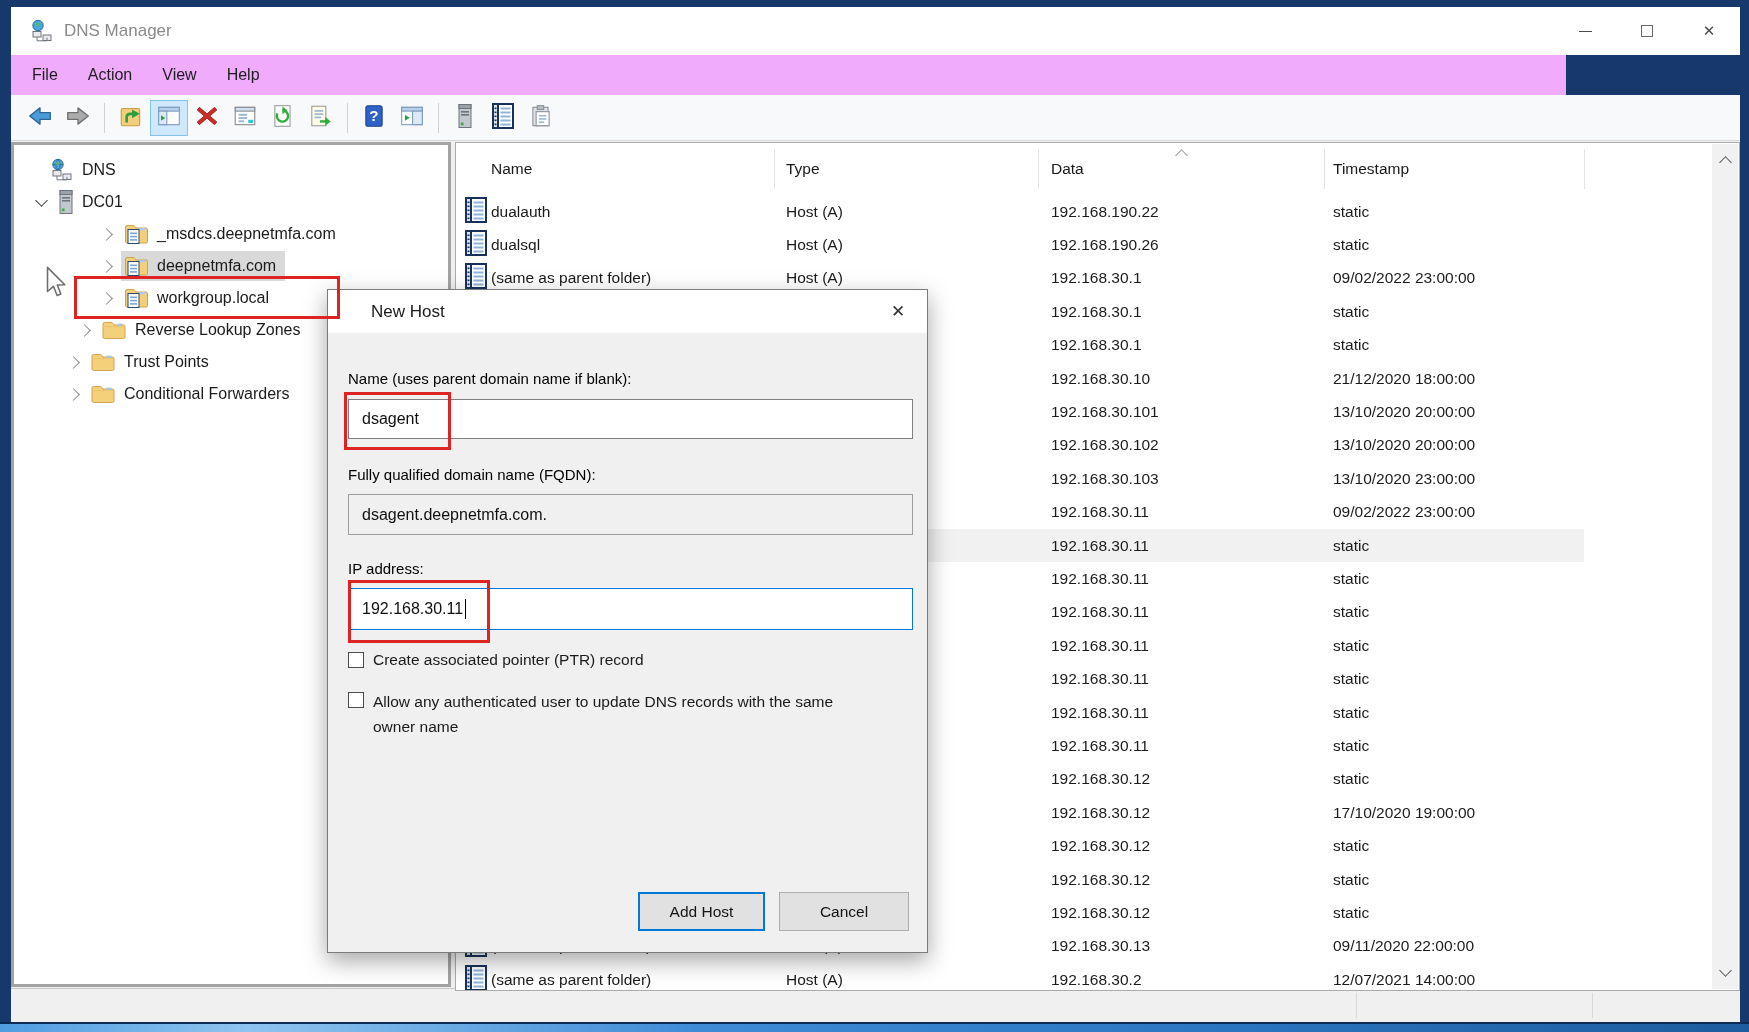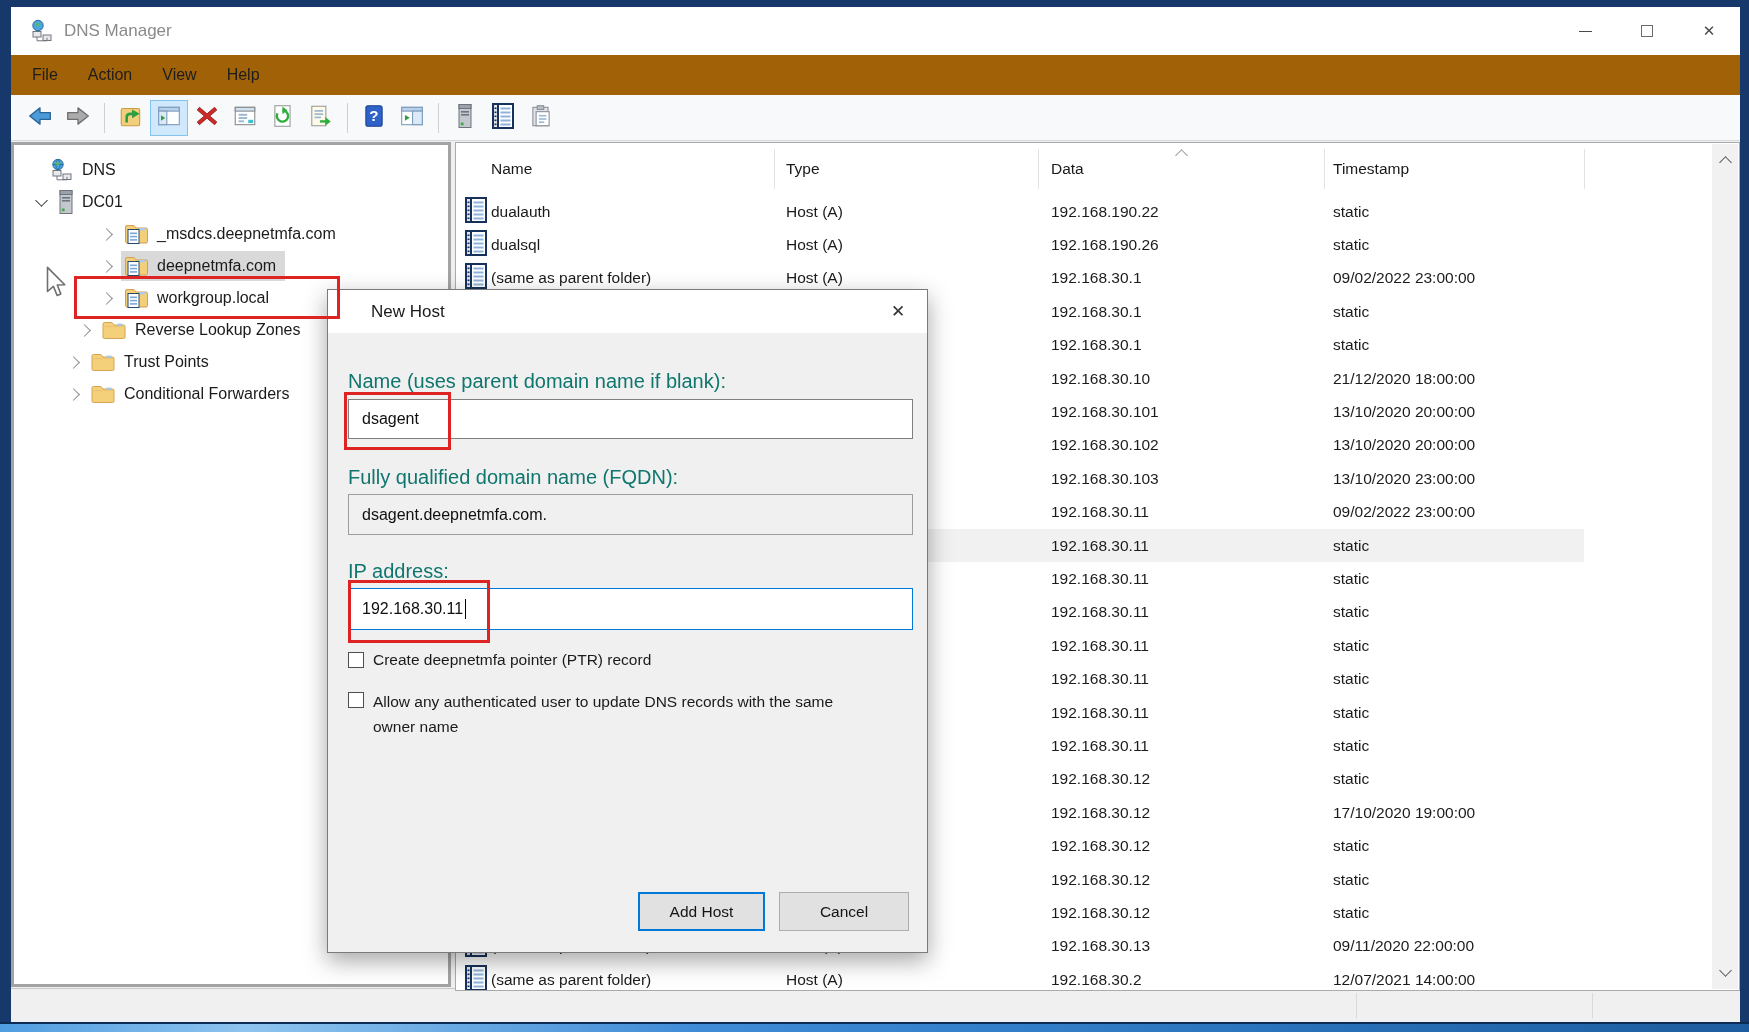--- a/index.html
+++ b/index.html
@@ -12,21 +12,21 @@
   .abs{position:absolute;}
   
   .titlebar{left:11px;top:7px;width:1729px;height:48px;background:#fff;display:flex;align-items:center;}
   .app-icon{margin-left:19px;width:24px;height:24px;}
   .title-text{color:#8a8a8a;font-size:17px;margin-left:10px;}
   .win-controls{margin-left:auto;display:flex;height:100%;}
   .wc{width:62px;height:100%;display:flex;align-items:center;justify-content:center;color:#4a4a4a;font-size:15px;}
   .glyph-min{display:inline-block;width:13px;border-top:1px solid #4a4a4a;}
   .glyph-max{display:inline-block;width:12px;height:12px;border:1px solid #6a6a6a;box-sizing:border-box;}
 
-  .menubar{left:11px;top:55px;width:1729px;height:40px;background:#a16207;display:flex;align-items:center;padding-left:6px;box-sizing:border-box;}
+  .menubar{left:11px;top:55px;width:1555px;height:40px;background:#f0abfc;display:flex;align-items:center;padding-left:6px;box-sizing:border-box;}
   .menu-item{font-size:16px;color:#1d1d1d;padding:0 15px;cursor:default;}
 
   .toolbar{left:11px;top:95px;width:1729px;height:46px;background:#f8f9fa;border-bottom:1px solid #d7d7d7;box-sizing:border-box;display:flex;align-items:center;padding-left:10px;}
   .tb-btn{width:38px;height:36px;display:flex;align-items:center;justify-content:center;border:1px solid transparent;box-sizing:border-box;}
   .tb-btn.pressed{background:#cfe8fb;border-color:#84c3ec;}
   .tb-sep{width:1px;height:30px;background:#d0d0d0;margin:0 7px;}
 
   .workspace{left:11px;top:141px;width:1729px;height:847px;background:#f0f0f0;}
 
   
@@ -63,21 +63,21 @@
   .taskbar{left:0;top:1022px;width:1749px;height:10px;
     background:linear-gradient(90deg,#4f9ce0 0%,#8ec4ef 14%,#3f8bd6 40%,#2a74bd 72%,#1d5c9e 100%);
     border-top:2px solid #0c2c55;box-sizing:border-box;}
 
   
   .dialog{left:327px;top:289px;width:601px;height:664px;background:#f0f0f0;border:1px solid #7a7a7a;
     box-shadow:0 8px 22px rgba(0,0,0,.35);box-sizing:border-box;z-index:30;}
   .dlg-titlebar{position:absolute;left:0;top:0;right:0;height:43px;background:#fff;display:flex;align-items:center;padding-left:24px;}
   .dlg-title{font-size:17px;color:#1a1a1a;margin-left:19px;}
   .dlg-close{position:absolute;right:8px;top:6px;width:42px;height:30px;display:flex;align-items:center;justify-content:center;font-size:17px;color:#333;}
-  .dlg-label{position:absolute;left:20px;font-size:20px;color:#0f766e;white-space:nowrap;text-align:right;}
+  .dlg-label{position:absolute;left:20px;font-size:15px;color:#000000;white-space:nowrap;text-align:right;}
   .fld{position:absolute;left:20px;width:565px;box-sizing:border-box;display:flex;align-items:center;padding-left:13px;font-size:16px;color:#101010;}
   .fld-name{top:109px;height:40px;background:#fff;border:1px solid #7f7f7f;}
   .fld-fqdn{top:204px;height:41px;background:#f0f0f0;border:1px solid #9d9d9d;}
   .fld-ip{top:298px;height:42px;background:#fff;border:1px solid #0078d7;}
   .caret{display:inline-block;width:1px;height:20px;background:#000;margin-left:2px;}
   .cb-row{position:absolute;left:20px;display:flex;align-items:flex-start;font-size:15.5px;color:#1a1a1a;}
   .cb-box{width:16px;height:16px;min-width:16px;background:#fff;border:1px solid #4d4d4d;box-sizing:border-box;margin-right:9px;margin-top:1px;}
   .btn{position:absolute;top:602px;height:39px;display:flex;align-items:center;justify-content:center;font-size:15.5px;color:#141414;background:#e1e1e1;box-sizing:border-box;}
   .btn-add{left:310px;width:127px;border:2px solid #0078d7;}
   .btn-cancel{left:451px;width:130px;border:1px solid #adadad;}
@@ -654,21 +654,21 @@
   </div>
 
   <span class="dlg-label" style="top:270px;">IP address:</span>
   <div class="fld fld-ip">
     <span>192.168.30.11</span>
       <span class="caret"></span>
   </div>
 
   <div class="cb-row" style="top:361px;width:540px;">
     <span class="cb-box"></span>
-    <span>Create deepnetmfa pointer (PTR) record</span>
+    <span>Create associated pointer (PTR) record</span>
   </div>
   <div class="cb-row" style="top:399px;width:520px;line-height:25px;">
     <span class="cb-box" style="margin-top:3px;"></span>
     <span style="max-width:468px;">Allow any authenticated user to update DNS records with the same owner name</span>
   </div>
 
   <div class="btn btn-add">Add Host</div>
   <div class="btn btn-cancel">Cancel</div>
 </div>
 

